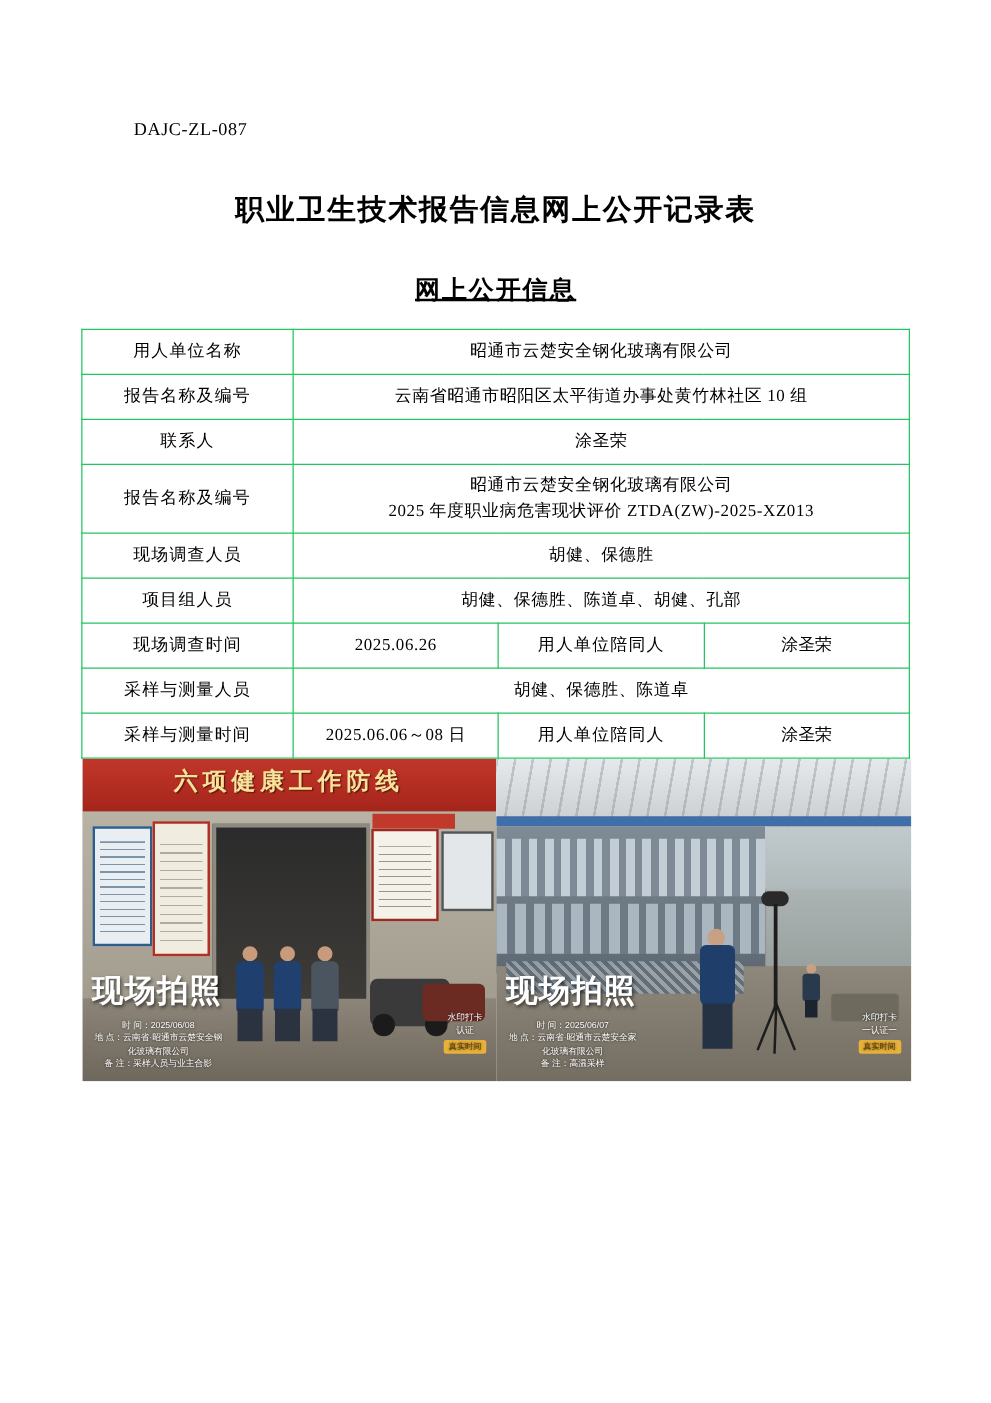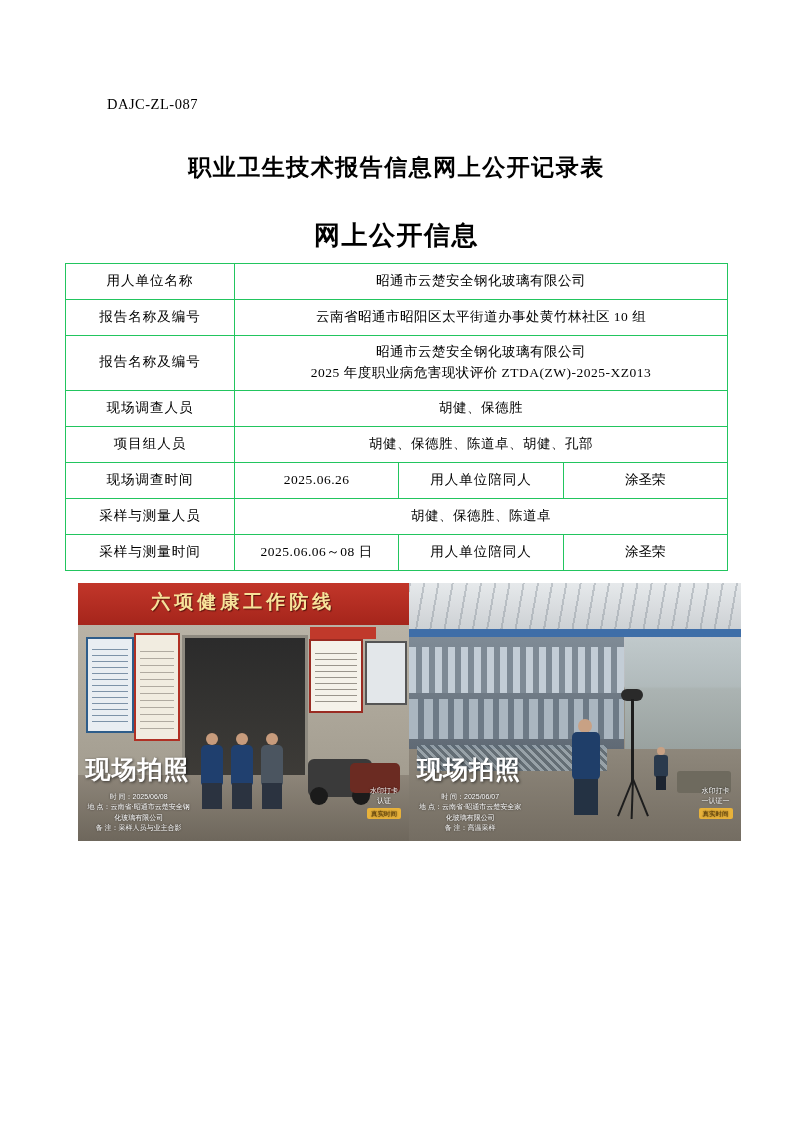--- a/index.html
+++ b/index.html
@@ -41,23 +41,24 @@
     font-weight: bold;
     letter-spacing: 1.5px;
     font-family: "Liberation Serif", serif;
   }
   .title-sub {
     position: absolute;
     left: 0;
     right: 0;
     top: 218px;
     text-align: center;
-    font-size: 26px;
+    font-size: 20px;
     font-weight: bold;
     letter-spacing: 1.5px;
+    text-decoration: underline;
   }
   table.info {
     position: absolute;
     left: 65px;
     top: 263px;
     width: 663px;
     border-collapse: collapse;
     table-layout: fixed;
   }
   table.info td {
@@ -85,21 +86,21 @@
   .row-h1 { height: 36px; }
   .row-h2 { height: 52px; }
   .photo-note-row td {
     text-align: left;
     padding-left: 6px;
     font-size: 13px;
     letter-spacing: 0.2px;
     height: 26px;
   }
   .photos-cell {
-    padding: 12px !important;
+    padding: 0 !important;
     border: none !important;
   }
   .photos {
     display: flex;
     width: 663px;
     height: 258px;
   }
   .photo {
     position: relative;
     width: 331.5px;
@@ -425,20 +426,24 @@
 
   <table class="info">
     <tbody>
       <tr class="row-h1">
         <td class="label">用人单位名称</td>
         <td class="val" colspan="3">昭通市云楚安全钢化玻璃有限公司</td>
       </tr>
       <tr class="row-h1">
         <td class="label">报告名称及编号</td>
         <td class="val" colspan="3">云南省昭通市昭阳区太平街道办事处黄竹林社区 10 组</td>
+      </tr>
+      <tr class="row-h1">
+        <td class="label">联系人</td>
+        <td class="val" colspan="3">涂圣荣</td>
       </tr>
       <tr class="row-h2">
         <td class="label">报告名称及编号</td>
         <td class="val" colspan="3">
           <div>昭通市云楚安全钢化玻璃有限公司</div>
           <div>2025 年度职业病危害现状评价 ZTDA(ZW)-2025-XZ013</div>
         </td>
       </tr>
       <tr class="row-h1">
         <td class="label">现场调查人员</td>

